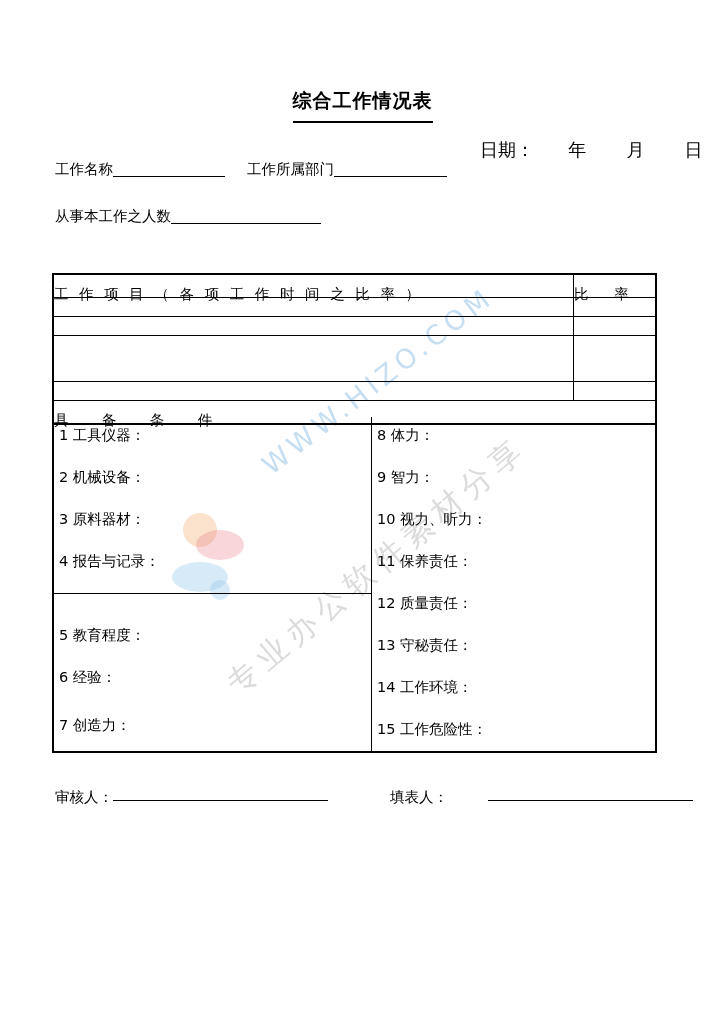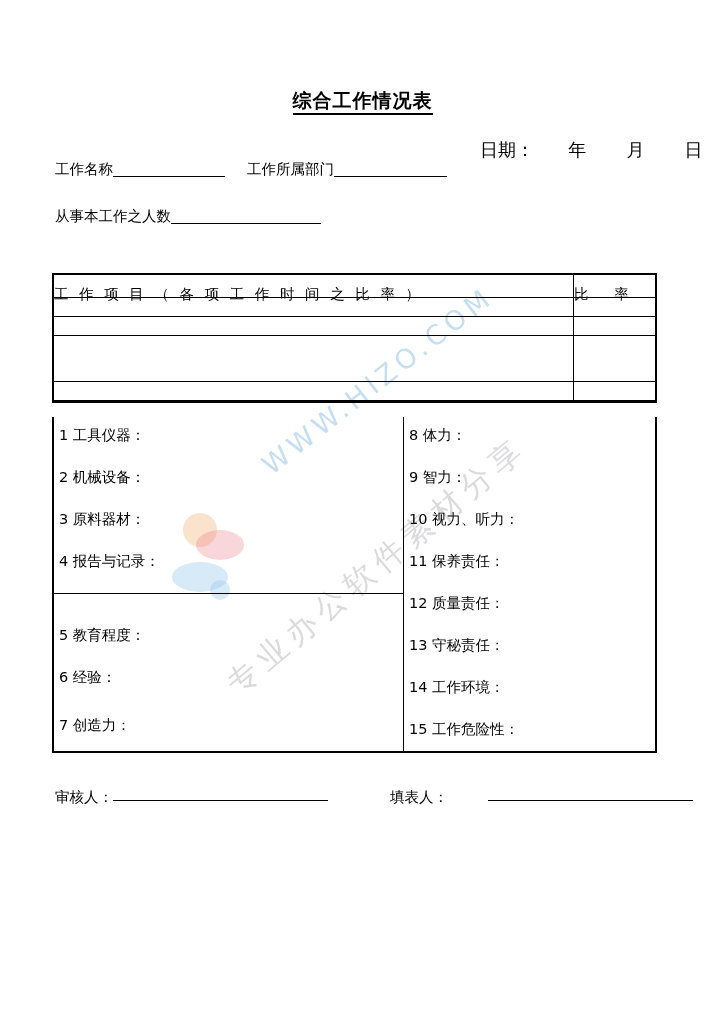--- a/index.html
+++ b/index.html
@@ -97,21 +97,21 @@
     position: absolute;
     left: 0; top: 88px;
     width: 725px;
     text-align: center;
     font-size: 19px;
     font-weight: bold;
     letter-spacing: 1px;
   }
   .doc-title span {
     border-bottom: 2px solid #000;
-    padding-bottom: 2px;
+    padding-bottom: 10px;
   }
 
   .date-line {
     position: absolute;
     left: 480px; top: 138px;
     font-size: 18px;
     white-space: pre;
   }
 
   .field-row-1 {
@@ -185,21 +185,21 @@
     top: 417px;
     width: 605px;
     height: 336px;
     box-sizing: border-box;
     border-left: 2.6px solid #000;
     border-right: 2.6px solid #000;
     border-bottom: 2.6px solid #000;
     display: flex;
   }
   .cond-left {
-    width: 350px;
+    width: 318px;
     box-sizing: border-box;
     border-right: 1.4px solid #000;
     position: relative;
   }
   .cond-right {
     flex: 1;
     box-sizing: border-box;
     position: relative;
   }
   .cond-div {
@@ -270,20 +270,23 @@
         <div class="c-item"></div>
         <div class="c-rate"></div>
       </div>
       <div class="trow r-tall">
         <div class="c-item"></div>
         <div class="c-rate"></div>
       </div>
       <div class="trow r-short">
         <div class="c-item"></div>
         <div class="c-rate"></div>
+      </div>
+      <div class="trow r-cond last">
+        <div class="c-full hdr-txt">具    备    条    件</div>
       </div>
     </div>
 
     <div class="cond">
       <div class="cond-left">
         <div class="cond-div"></div>
         <div class="citem" style="top:9px">1 工具仪器：</div>
         <div class="citem" style="top:51px">2 机械设备：</div>
         <div class="citem" style="top:93px">3 原料器材：</div>
         <div class="citem" style="top:135px">4 报告与记录：</div>

